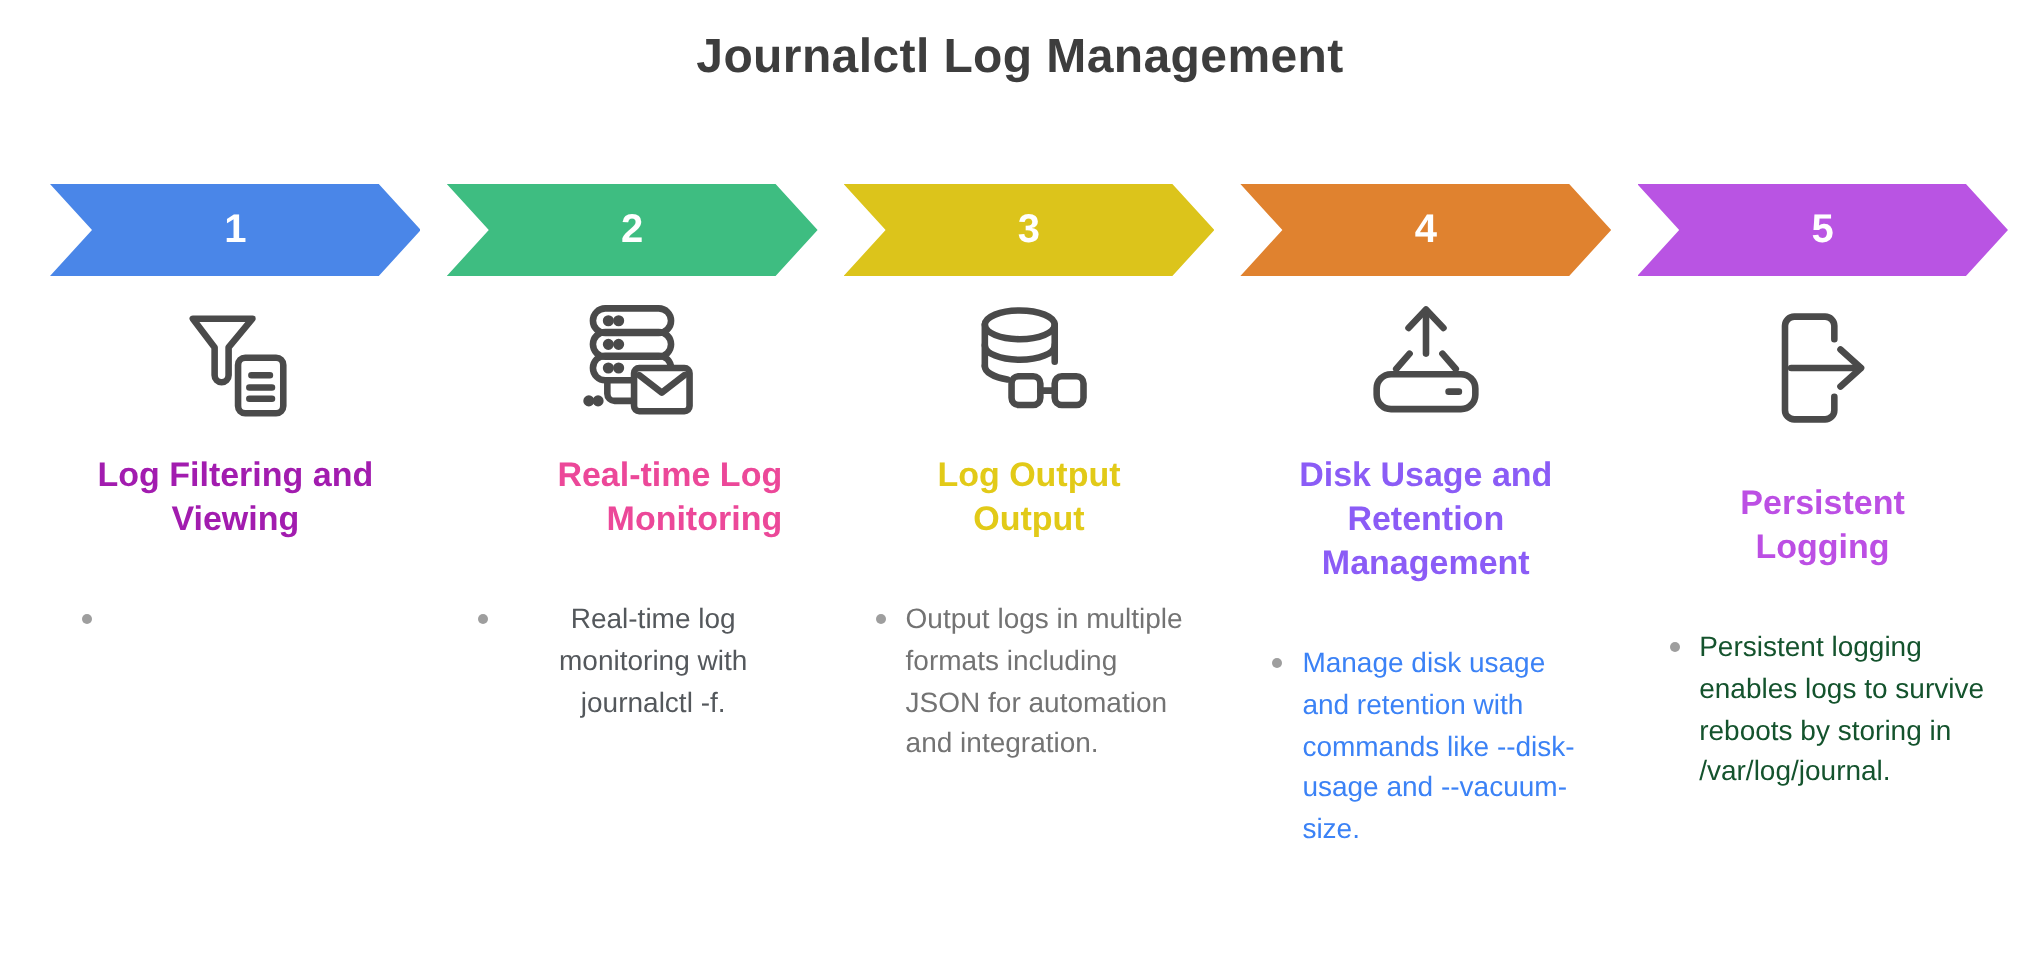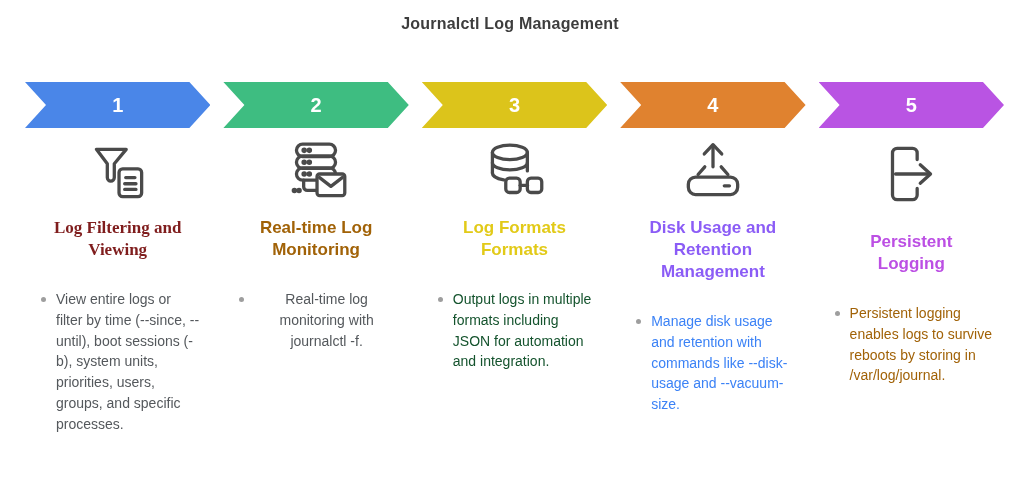--- a/index.html
+++ b/index.html
@@ -5,21 +5,21 @@
   html,body { margin:0; padding:0; }
   body {
     width:1020px; height:478px; overflow:hidden;
     background:#ffffff;
     font-family:"Liberation Sans", sans-serif;
     position:relative;
   }
   .title {
     margin-top:15px;
     text-align:center;
-    font-size:16px;
+    font-size:24px;
     font-weight:bold;
     letter-spacing:0.2px;
   }
   .grid {
     display:grid;
     grid-template-columns:repeat(5, 1fr);
     column-gap:13px;
     padding:0 16px 0 25px;
   }
   .arrows { margin-top:49px; }
@@ -88,24 +88,23 @@
 <div class="grid cols">
 
   <div class="col">
     <div class="icon" style="color: rgb(74, 74, 74);">
       <svg viewBox="0 0 72 72" width="74" height="74" fill="none" stroke="currentColor" stroke-width="3.2" stroke-linecap="round" stroke-linejoin="round">
         <path d="M15 12 h29 l-11.6 14 v13.5 a3.4 3.4 0 0 1 -6.8 0 V26 Z"></path>
         <rect x="37" y="31" width="22" height="27" rx="3.5"></rect>
         <path d="M43.5 39.5 h9 M42.5 45.5 h11 M42.5 51 h11"></path>
       </svg>
     </div>
-    <div class="heading" style="color: #7f1d1d; font-family: Liberation Serif, serif;">Log Filtering and Viewing</div>
+    <div class="heading" style="color: #a21caf;">Log Filtering and Viewing</div>
     <div class="bullet" style="color: rgb(84, 88, 92);">
       <span class="dot" style="background-color: rgb(158, 158, 158);"></span>
-      <span class="bullet-text">View entire logs or filter by time (--since, --until), boot sessions (-b), system units, priorities, users, groups, and specific processes.</span>
     </div>
   </div>
 
   <div class="col">
     <div class="icon" style="color: rgb(74, 74, 74);">
       <svg viewBox="0 0 72 72" width="74" height="74" fill="none" stroke="currentColor" stroke-width="3.2" stroke-linecap="round" stroke-linejoin="round">
         <rect x="17" y="7" width="38" height="12" rx="6"></rect>
         <rect x="17" y="18.5" width="38" height="12" rx="6"></rect>
         <rect x="17" y="30" width="38" height="12" rx="6"></rect>
         <circle cx="24.5" cy="13" r="1.1" fill="currentColor"></circle>
@@ -114,41 +113,41 @@
         <circle cx="29.5" cy="24.5" r="1.1" fill="currentColor"></circle>
         <circle cx="24.5" cy="36" r="1.1" fill="currentColor"></circle>
         <circle cx="29.5" cy="36" r="1.1" fill="currentColor"></circle>
         <path d="M24 42 v6.5 a3.5 3.5 0 0 0 3.5 3.5 H36"></path>
         <circle cx="15" cy="52" r="1.1" fill="currentColor"></circle>
         <circle cx="19.5" cy="52" r="1.1" fill="currentColor"></circle>
         <rect x="37" y="36" width="27" height="21" rx="2.5" fill="#ffffff"></rect>
         <path d="M39.5 39.5 l11 8.5 11 -8.5"></path>
       </svg>
     </div>
-    <div class="heading" style="color: #a16207;">Real-time Log Monitoring</div>
+    <div class="heading" style="color: #ec4899; text-align: right;">Real-time Log Monitoring</div>
     <div class="bullet" style="color: rgb(84, 88, 92); text-align: center;">
       <span class="dot" style="background-color: rgb(158, 158, 158);"></span>
       <span class="bullet-text">Real-time log monitoring with journalctl -f.</span>
     </div>
   </div>
 
   <div class="col">
     <div class="icon" style="color: rgb(74, 74, 74);">
       <svg viewBox="0 0 72 72" width="74" height="74" fill="none" stroke="currentColor" stroke-width="3.2" stroke-linecap="round" stroke-linejoin="round">
         <ellipse cx="32" cy="15" rx="17" ry="7"></ellipse>
         <path d="M15 15 v20 M49 15 v18"></path>
         <path d="M15 25 a17 7 0 0 0 34 0"></path>
         <path d="M15 35 a17 7 0 0 0 11 6.6"></path>
         <rect x="28" y="40" width="14" height="14" rx="3.5" fill="#ffffff"></rect>
         <rect x="49" y="40" width="14" height="14" rx="3.5" fill="#ffffff"></rect>
         <path d="M42 47 h7"></path>
       </svg>
     </div>
-    <div class="heading" style="color: rgb(226, 202, 24);">Log Formats Formats</div>
-    <div class="bullet" style="color: #14532d;">
+    <div class="heading" style="color: rgb(226, 202, 24);">Log Output Output</div>
+    <div class="bullet" style="color: #737373;">
       <span class="dot" style="background-color: rgb(158, 158, 158);"></span>
       <span class="bullet-text">Output logs in multiple formats including JSON for automation and integration.</span>
     </div>
   </div>
 
   <div class="col">
     <div class="icon" style="color: rgb(74, 74, 74);">
       <svg viewBox="0 0 72 72" width="74" height="74" fill="none" stroke="currentColor" stroke-width="3.2" stroke-linecap="round" stroke-linejoin="round">
         <path d="M36 29 V8"></path>
         <path d="M27.5 16.5 L36 7.5 L44.5 16.5"></path>
@@ -166,19 +165,19 @@
 
   <div class="col">
     <div class="icon" style="color: rgb(74, 74, 74);">
       <svg viewBox="0 0 72 72" width="74" height="74" fill="none" stroke="currentColor" stroke-width="3.2" stroke-linecap="round" stroke-linejoin="round">
         <path d="M42 22 v-6.5 a4.5 4.5 0 0 0 -4.5 -4.5 h-15 a4.5 4.5 0 0 0 -4.5 4.5 v41 a4.5 4.5 0 0 0 4.5 4.5 h15 a4.5 4.5 0 0 0 4.5 -4.5 V50"></path>
         <path d="M21 36 h33"></path>
         <path d="M45 27 l10 9 -10 9"></path>
       </svg>
     </div>
     <div class="heading" style="color: rgb(188, 79, 228); margin-top: 18px;">Persistent Logging</div>
-    <div class="bullet" style="color: #a16207;">
+    <div class="bullet" style="color: #14532d;">
       <span class="dot" style="background-color: rgb(158, 158, 158);"></span>
       <span class="bullet-text">Persistent logging enables logs to survive reboots by storing in /var/log/journal.</span>
     </div>
   </div>
 
 </div>
 
 </body></html>

